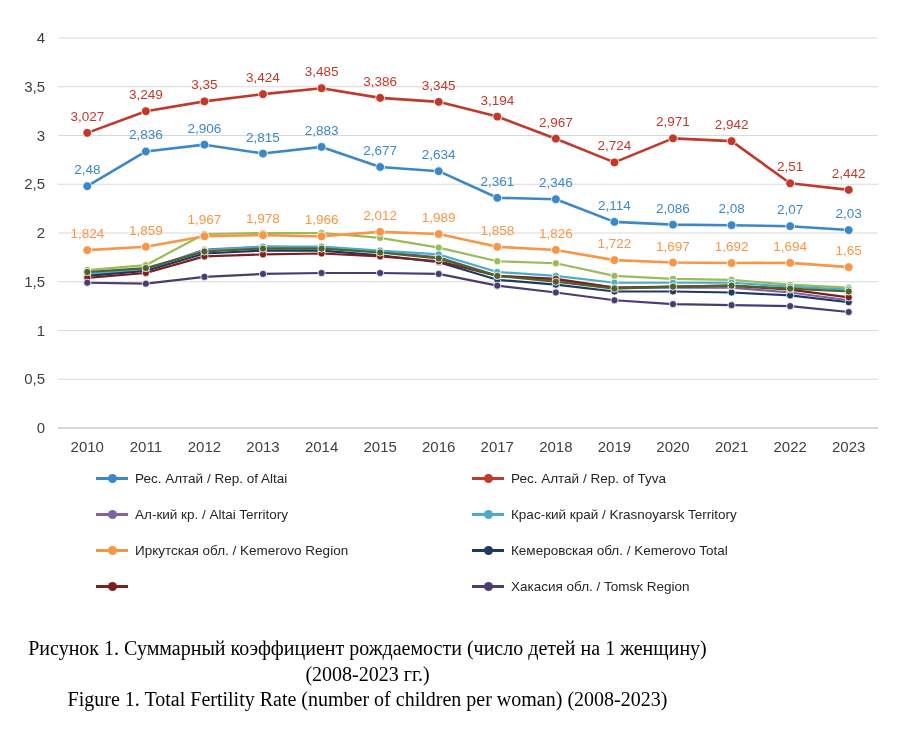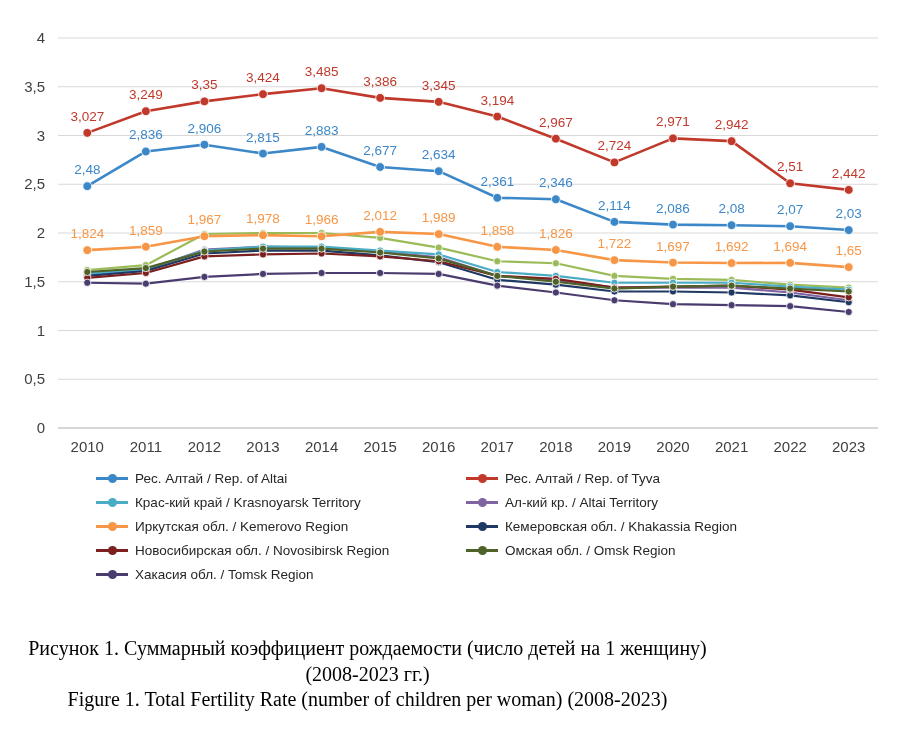--- a/index.html
+++ b/index.html
@@ -35,20 +35,21 @@
   }
   #legend {
     position: absolute;
     left: 96px;
     top: 466px;
     width: 740px;
     display: grid;
     grid-template-columns: 1fr 1fr;
     grid-auto-rows: 24px;
     align-items: center;
+    gap: 12px;
   }
   .legend-item {
     display: flex;
     align-items: center;
     font-size: 13.5px;
     color: #262626;
   }
   .legend-marker {
     position: relative;
     width: 32px;
@@ -329,59 +330,51 @@
     </div>
     <div class="legend-item">
       <span class="legend-marker">
         <span class="legend-line" style="background: rgb(192, 57, 43);"></span>
         <span class="legend-dot" style="background: rgb(192, 57, 43);"></span>
       </span>
       <span>Рес. Алтай / Rep. of Tyva</span>
     </div>
     <div class="legend-item">
       <span class="legend-marker">
+        <span class="legend-line" style="background: rgb(128, 100, 162);"></span>
+        <span class="legend-dot" style="background: rgb(128, 100, 162);"></span>
+      </span>
+      <span>Ал-кий кр. / Altai Territory</span>
+    </div>
+    <div class="legend-item">
+      <span class="legend-marker">
         <span class="legend-line" style="background: rgb(75, 172, 198);"></span>
         <span class="legend-dot" style="background: rgb(75, 172, 198);"></span>
       </span>
       <span>Крас-кий край / Krasnoyarsk Territory</span>
     </div>
     <div class="legend-item">
       <span class="legend-marker">
-        <span class="legend-line" style="background: rgb(128, 100, 162);"></span>
-        <span class="legend-dot" style="background: rgb(128, 100, 162);"></span>
-      </span>
-      <span>Ал-кий кр. / Altai Territory</span>
-    </div>
-    <div class="legend-item">
-      <span class="legend-marker">
         <span class="legend-line" style="background: rgb(247, 150, 70);"></span>
         <span class="legend-dot" style="background: rgb(247, 150, 70);"></span>
       </span>
       <span>Иркутская обл. / Kemerovo Region</span>
     </div>
     <div class="legend-item">
       <span class="legend-marker">
         <span class="legend-line" style="background: rgb(31, 56, 100);"></span>
         <span class="legend-dot" style="background: rgb(31, 56, 100);"></span>
       </span>
-      <span>Кемеровская обл.  / Khakassia Region</span>
+      <span>Кемеровская обл.  / Kemerovo Total</span>
     </div>
     <div class="legend-item">
       <span class="legend-marker">
         <span class="legend-line" style="background: rgb(123, 31, 31);"></span>
         <span class="legend-dot" style="background: rgb(123, 31, 31);"></span>
       </span>
-      <span>Новосибирская обл. / Novosibirsk Region</span>
-    </div>
-    <div class="legend-item">
-      <span class="legend-marker">
-        <span class="legend-line" style="background: rgb(79, 98, 40);"></span>
-        <span class="legend-dot" style="background: rgb(79, 98, 40);"></span>
-      </span>
-      <span>Омская обл. / Omsk Region</span>
     </div>
     <div class="legend-item">
       <span class="legend-marker">
         <span class="legend-line" style="background: rgb(74, 60, 110);"></span>
         <span class="legend-dot" style="background: rgb(74, 60, 110);"></span>
       </span>
       <span>Хакасия обл. / Tomsk Region</span>
     </div>
   </div>
 

